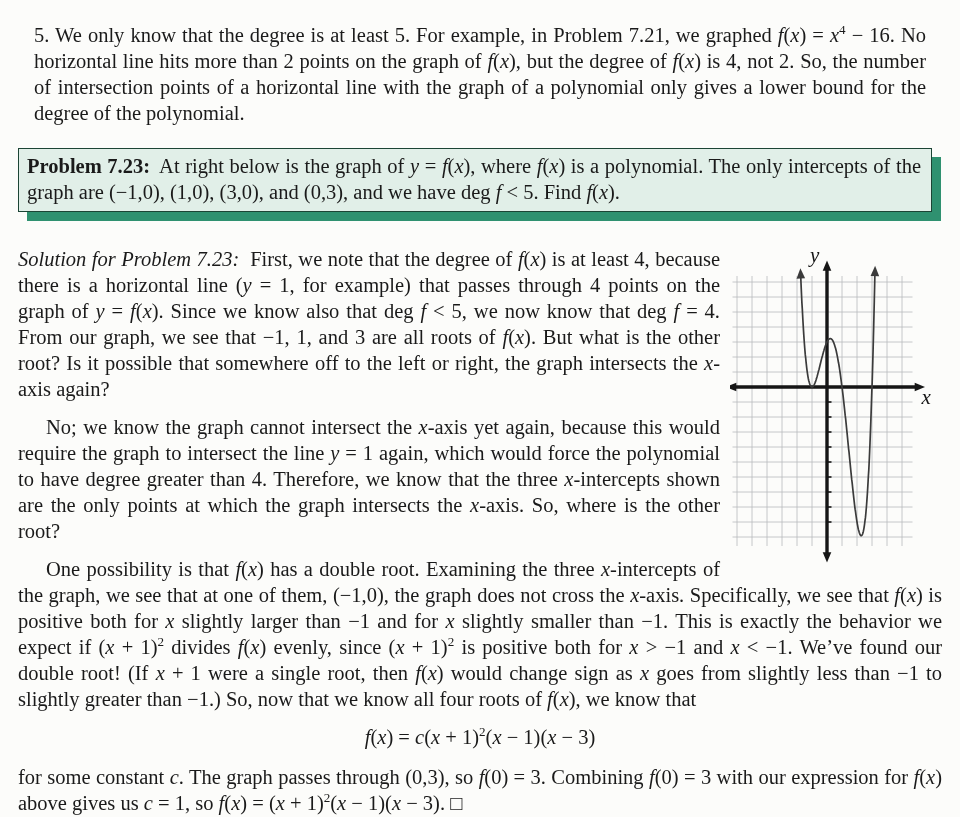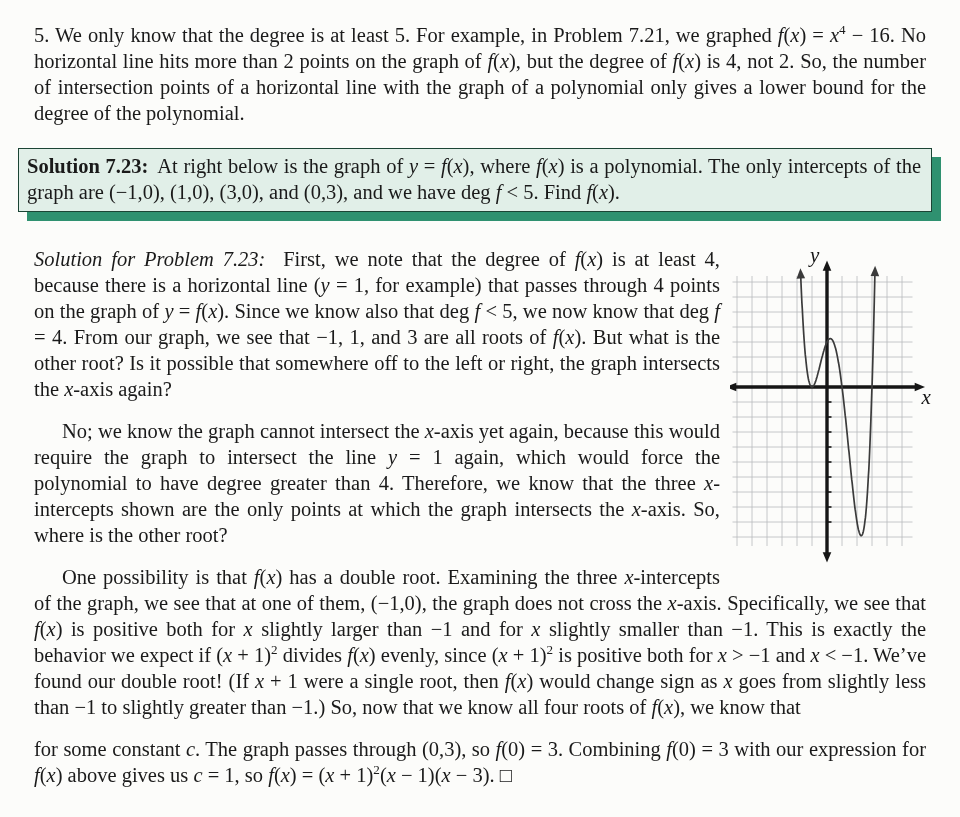--- a/index.html
+++ b/index.html
@@ -9,21 +9,21 @@
   *{box-sizing:border-box}
   html,body{margin:0;padding:0}
   body{
     width:960px;height:817px;overflow:hidden;
     background:var(--bg);color:var(--fg);
     font-family:"Liberation Serif","DejaVu Serif",serif;
     font-size:20.5px;line-height:26px;
     padding:6px 18px 0 18px;
     text-align:justify;
   }
-  p{margin:16px}
+  p{margin:0}
   sup{font-size:64%;line-height:0}
   .intro{margin:16px}
   .problem-box{
     margin:22px 10px 34px 0;
     background:var(--box-fill);
     border:1.5px solid var(--box-border);
     box-shadow:9px 9px 0 0 var(--box-shadow);
     padding:4px 10px 6px 8px;
   }
   .problem-label{font-weight:bold;margin-right:9px}
@@ -36,21 +36,21 @@
   .para-gap{margin-top:12px}
   .para-indent{text-indent:28px}
   .equation{text-align:center;margin:12px 0 14px}
 </style>
 </head>
 <body>
 
 <p class="intro">5. We only know that the degree is at least 5. For example, in Problem 7.21, we graphed <i>f</i>(<i>x</i>) = <i>x</i><sup>4</sup> − 16. No horizontal line hits more than 2 points on the graph of <i>f</i>(<i>x</i>), but the degree of <i>f</i>(<i>x</i>) is 4, not 2. So, the number of intersection points of a horizontal line with the graph of a polynomial only gives a lower bound for the degree of the polynomial.</p>
 
 <div class="problem-box">
-  <span class="problem-label">Solution 7.23:</span><span>At right below is the graph of <i>y</i> = <i>f</i>(<i>x</i>), where <i>f</i>(<i>x</i>) is a polynomial. The only intercepts of the graph are (−1,0), (1,0), (3,0), and (0,3), and we have deg <i>f</i> &lt; 5. Find <i>f</i>(<i>x</i>).</span>
+  <span class="problem-label">Problem 7.23:</span><span>At right below is the graph of <i>y</i> = <i>f</i>(<i>x</i>), where <i>f</i>(<i>x</i>) is a polynomial. The only intercepts of the graph are (−1,0), (1,0), (3,0), and (0,3), and we have deg <i>f</i> &lt; 5. Find <i>f</i>(<i>x</i>).</span>
 </div>
 
 <div class="solution">
 
   <figure class="graph">
     <svg viewBox="0 0 212 322" xmlns="http://www.w3.org/2000/svg">
         <line x1="7" y1="30" x2="7" y2="300" stroke="#b7babd" stroke-width="0.8"></line>
         <line x1="22" y1="30" x2="22" y2="300" stroke="#b7babd" stroke-width="0.8"></line>
         <line x1="37" y1="30" x2="37" y2="300" stroke="#b7babd" stroke-width="0.8"></line>
         <line x1="52" y1="30" x2="52" y2="300" stroke="#b7babd" stroke-width="0.8"></line>
@@ -102,15 +102,16 @@
         <text x="191.5" y="158" fill="#161616" font-style="italic" font-size="21" font-family="&quot;Liberation Serif&quot;,&quot;DejaVu Serif&quot;,serif">x</text>
       </svg>
   </figure>
 
   <p><i>Solution for Problem 7.23:</i>&nbsp; <span>First, we note that the degree of <i>f</i>(<i>x</i>) is at least 4, because there is a horizontal line (<i>y</i> = 1, for example) that passes through 4 points on the graph of <i>y</i> = <i>f</i>(<i>x</i>). Since we know also that deg <i>f</i> &lt; 5, we now know that deg <i>f</i> = 4. From our graph, we see that −1, 1, and 3 are all roots of <i>f</i>(<i>x</i>). But what is the other root? Is it possible that somewhere off to the left or right, the graph intersects the <i>x</i>-axis again?</span></p>
 
   <p class="para-gap para-indent">No; we know the graph cannot intersect the <i>x</i>-axis yet again, because this would require the graph to intersect the line <i>y</i> = 1 again, which would force the polynomial to have degree greater than 4. Therefore, we know that the three <i>x</i>-intercepts shown are the only points at which the graph intersects the <i>x</i>-axis. So, where is the other root?</p>
 
   <p class="para-gap para-indent">One possibility is that <i>f</i>(<i>x</i>) has a double root. Examining the three <i>x</i>-intercepts of the graph, we see that at one of them, (−1,0), the graph does not cross the <i>x</i>-axis. Specifically, we see that <i>f</i>(<i>x</i>) is positive both for <i>x</i> slightly larger than −1 and for <i>x</i> slightly smaller than −1. This is exactly the behavior we expect if (<i>x</i> + 1)<sup>2</sup> divides <i>f</i>(<i>x</i>) evenly, since (<i>x</i> + 1)<sup>2</sup> is positive both for <i>x</i> &gt; −1 and <i>x</i> &lt; −1. We’ve found our double root! (If <i>x</i> + 1 were a single root, then <i>f</i>(<i>x</i>) would change sign as <i>x</i> goes from slightly less than −1 to slightly greater than −1.) So, now that we know all four roots of <i>f</i>(<i>x</i>), we know that</p>
 
+  <div class="equation"><i>f</i>(<i>x</i>) = <i>c</i>(<i>x</i> + 1)<sup>2</sup>(<i>x</i> − 1)(<i>x</i> − 3)</div>
 
   <p>for some constant <i>c</i>. The graph passes through (0,3), so <i>f</i>(0) = 3. Combining <i>f</i>(0) = 3 with our expression for <i>f</i>(<i>x</i>) above gives us <i>c</i> = 1, so <i>f</i>(<i>x</i>) = (<i>x</i> + 1)<sup>2</sup>(<i>x</i> − 1)(<i>x</i> − 3). □</p>
 </div>
 
 </body></html>

